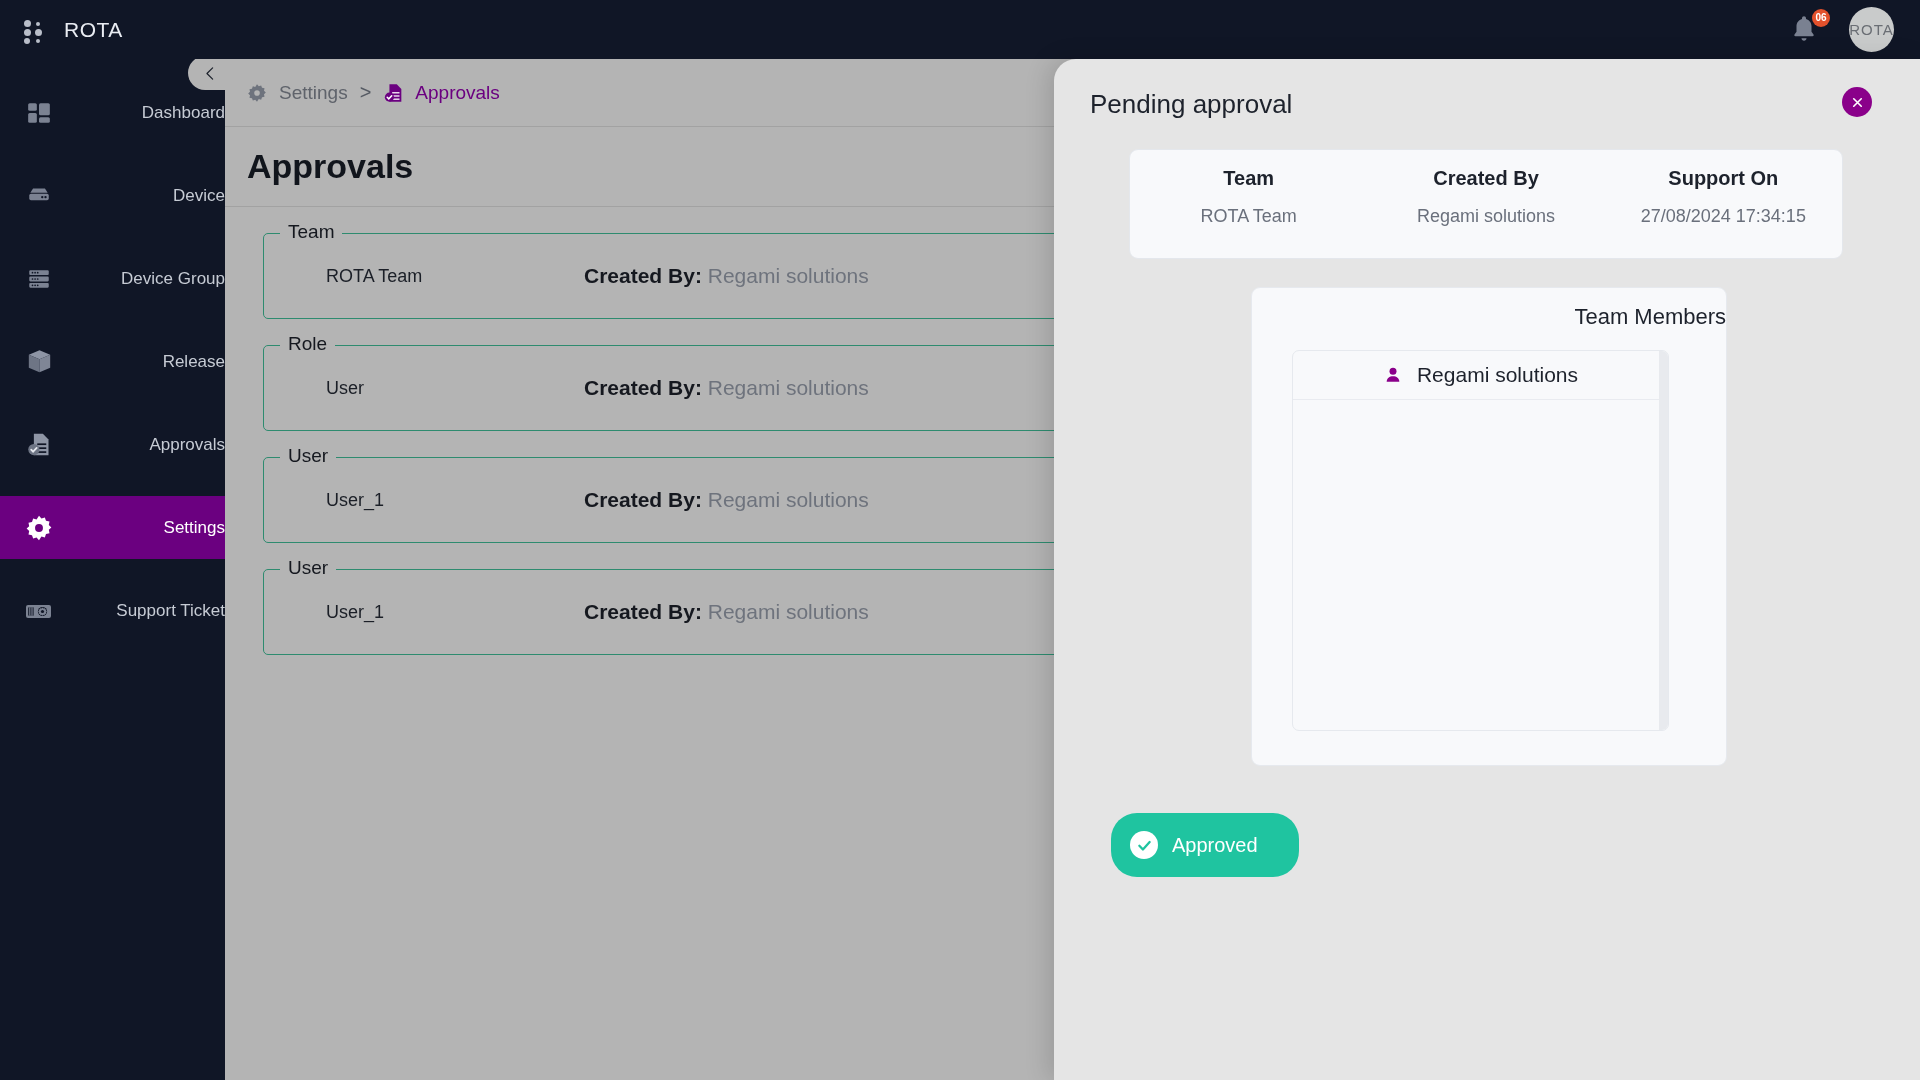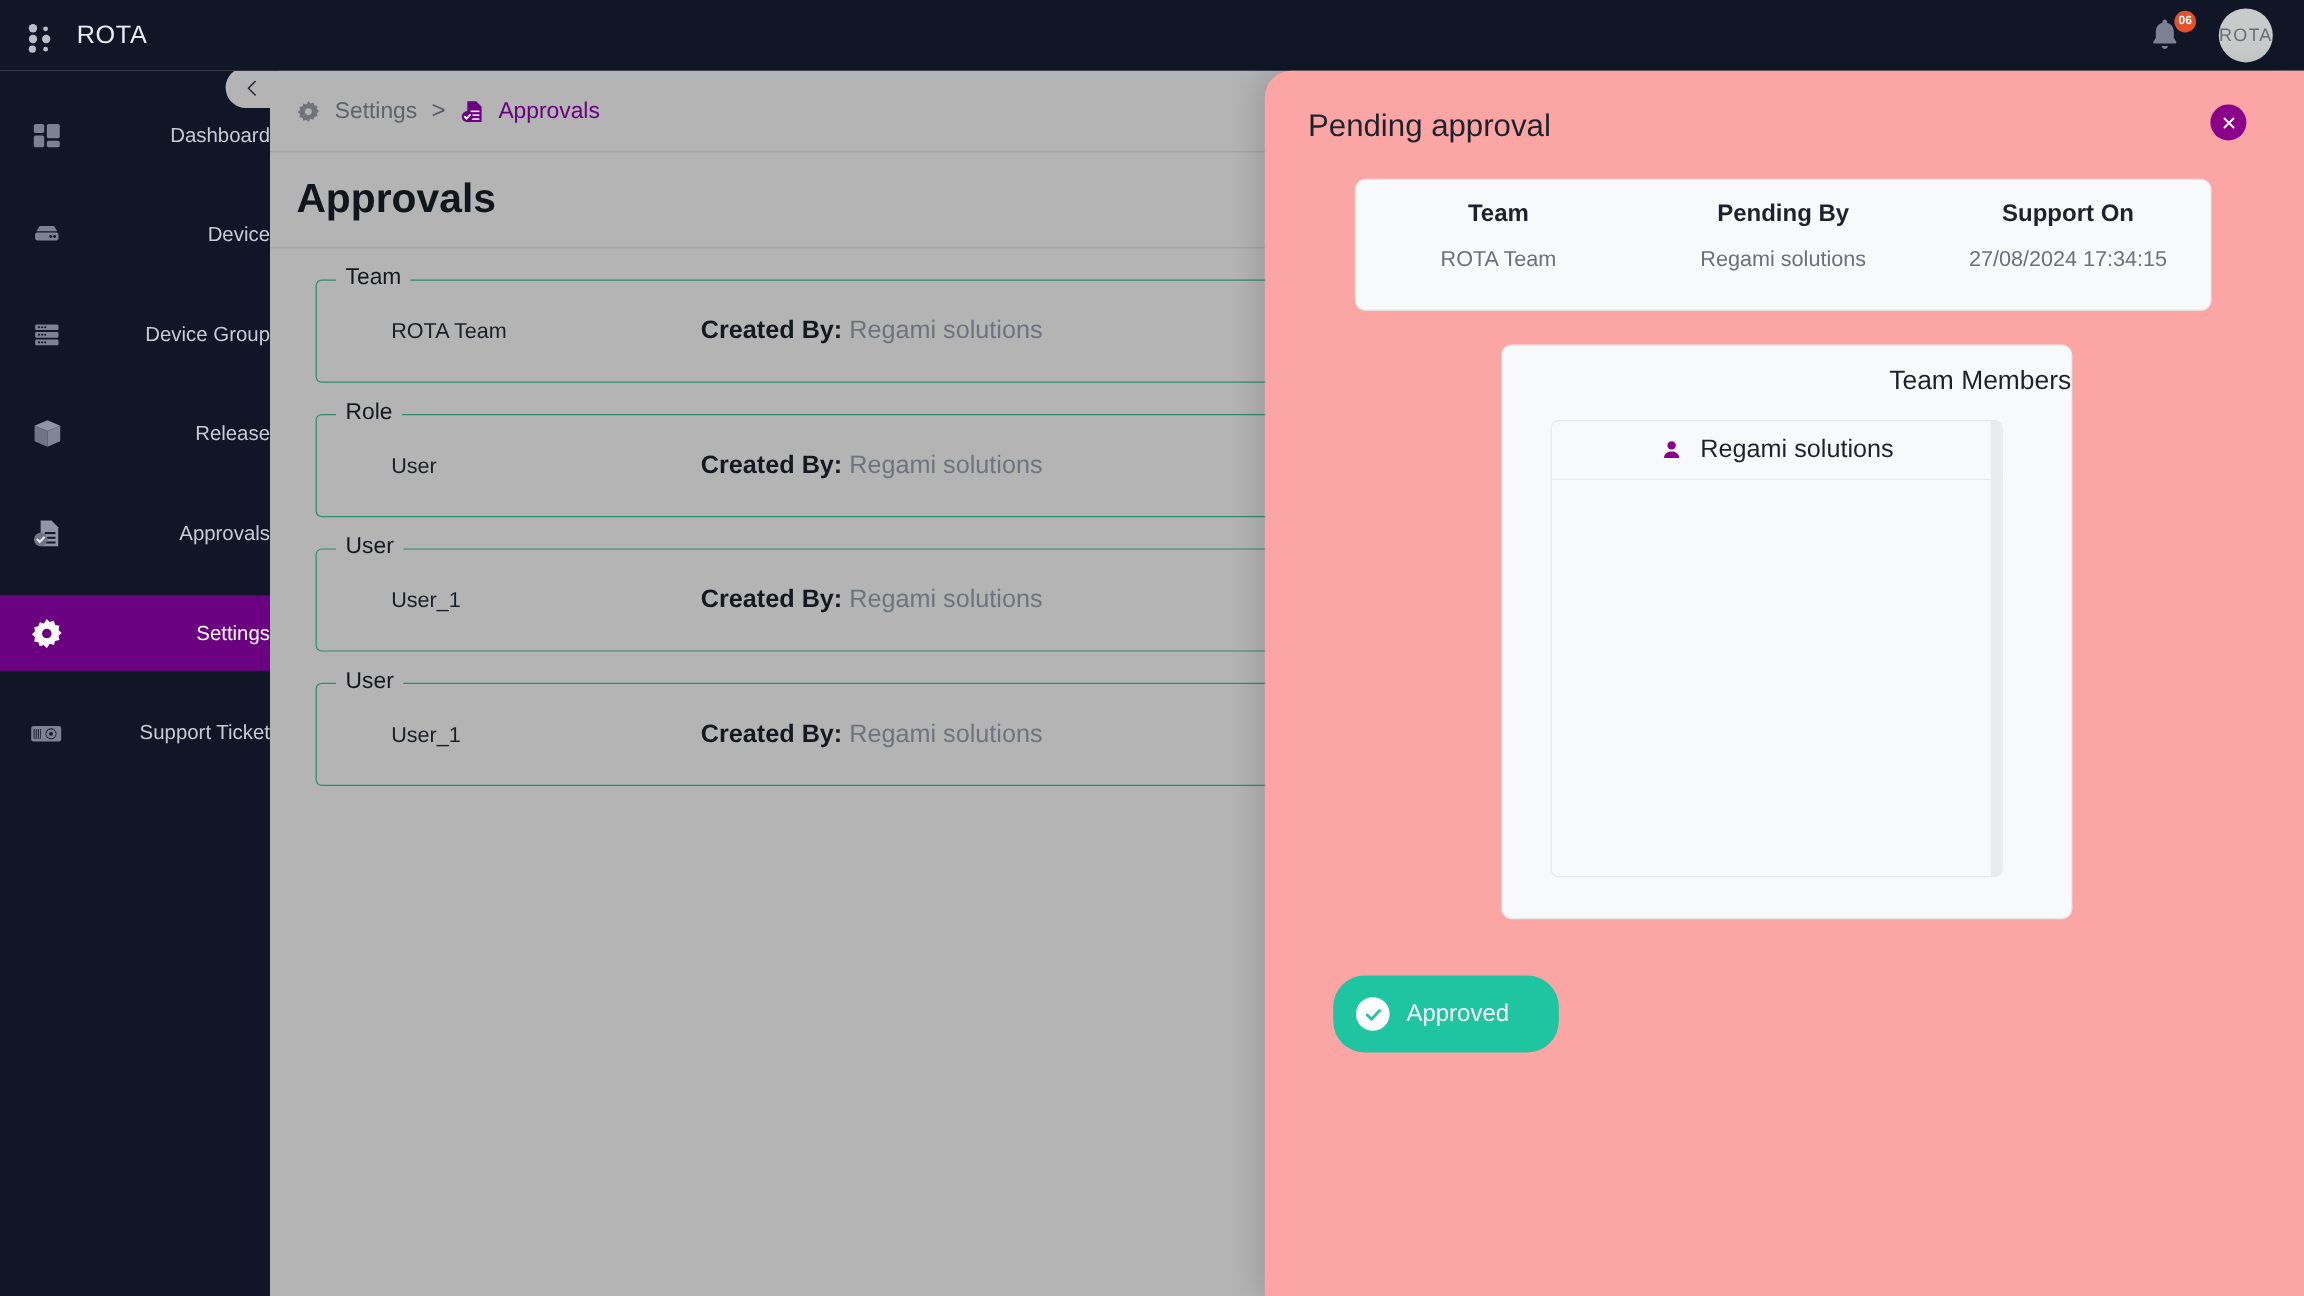--- a/index.html
+++ b/index.html
@@ -192,21 +192,21 @@
   .appr-by { font-size: 21px; color: #6e737d; }
   .appr-by b { color: #15181f; font-weight: 700; }
 
   
   .modal {
     position: absolute;
     top: 59px;
     left: 1054px;
     width: 866px;
     height: 1021px;
-    background: #fca5a5;
+    background: #e5e5e5;
     border-radius: 22px 0 0 0;
     z-index: 50;
     box-shadow: -6px 0 24px rgba(0,0,0,.14);
   }
   .modal-title {
     position: absolute;
     top: 30px; left: 36px;
     font-size: 26px;
     color: #1d222c;
   }
@@ -513,21 +513,21 @@
 
   <div class="close-btn">
     <svg width="15" height="15" viewBox="0 0 24 24">
       <path d="M6 6 L18 18 M18 6 L6 18" stroke="#ffffff" stroke-width="2.6" stroke-linecap="round"></path>
     </svg>
   </div>
 
   <div class="info-card">
     <div class="info-row head">
       <div>Team</div>
-      <div>Pending By</div>
+      <div>Created By</div>
       <div>Support On</div>
     </div>
     <div class="info-row vals">
       <div>ROTA Team</div>
       <div>Regami solutions</div>
       <div>27/08/2024 17:34:15</div>
     </div>
   </div>
 
   <div class="members-outer">

